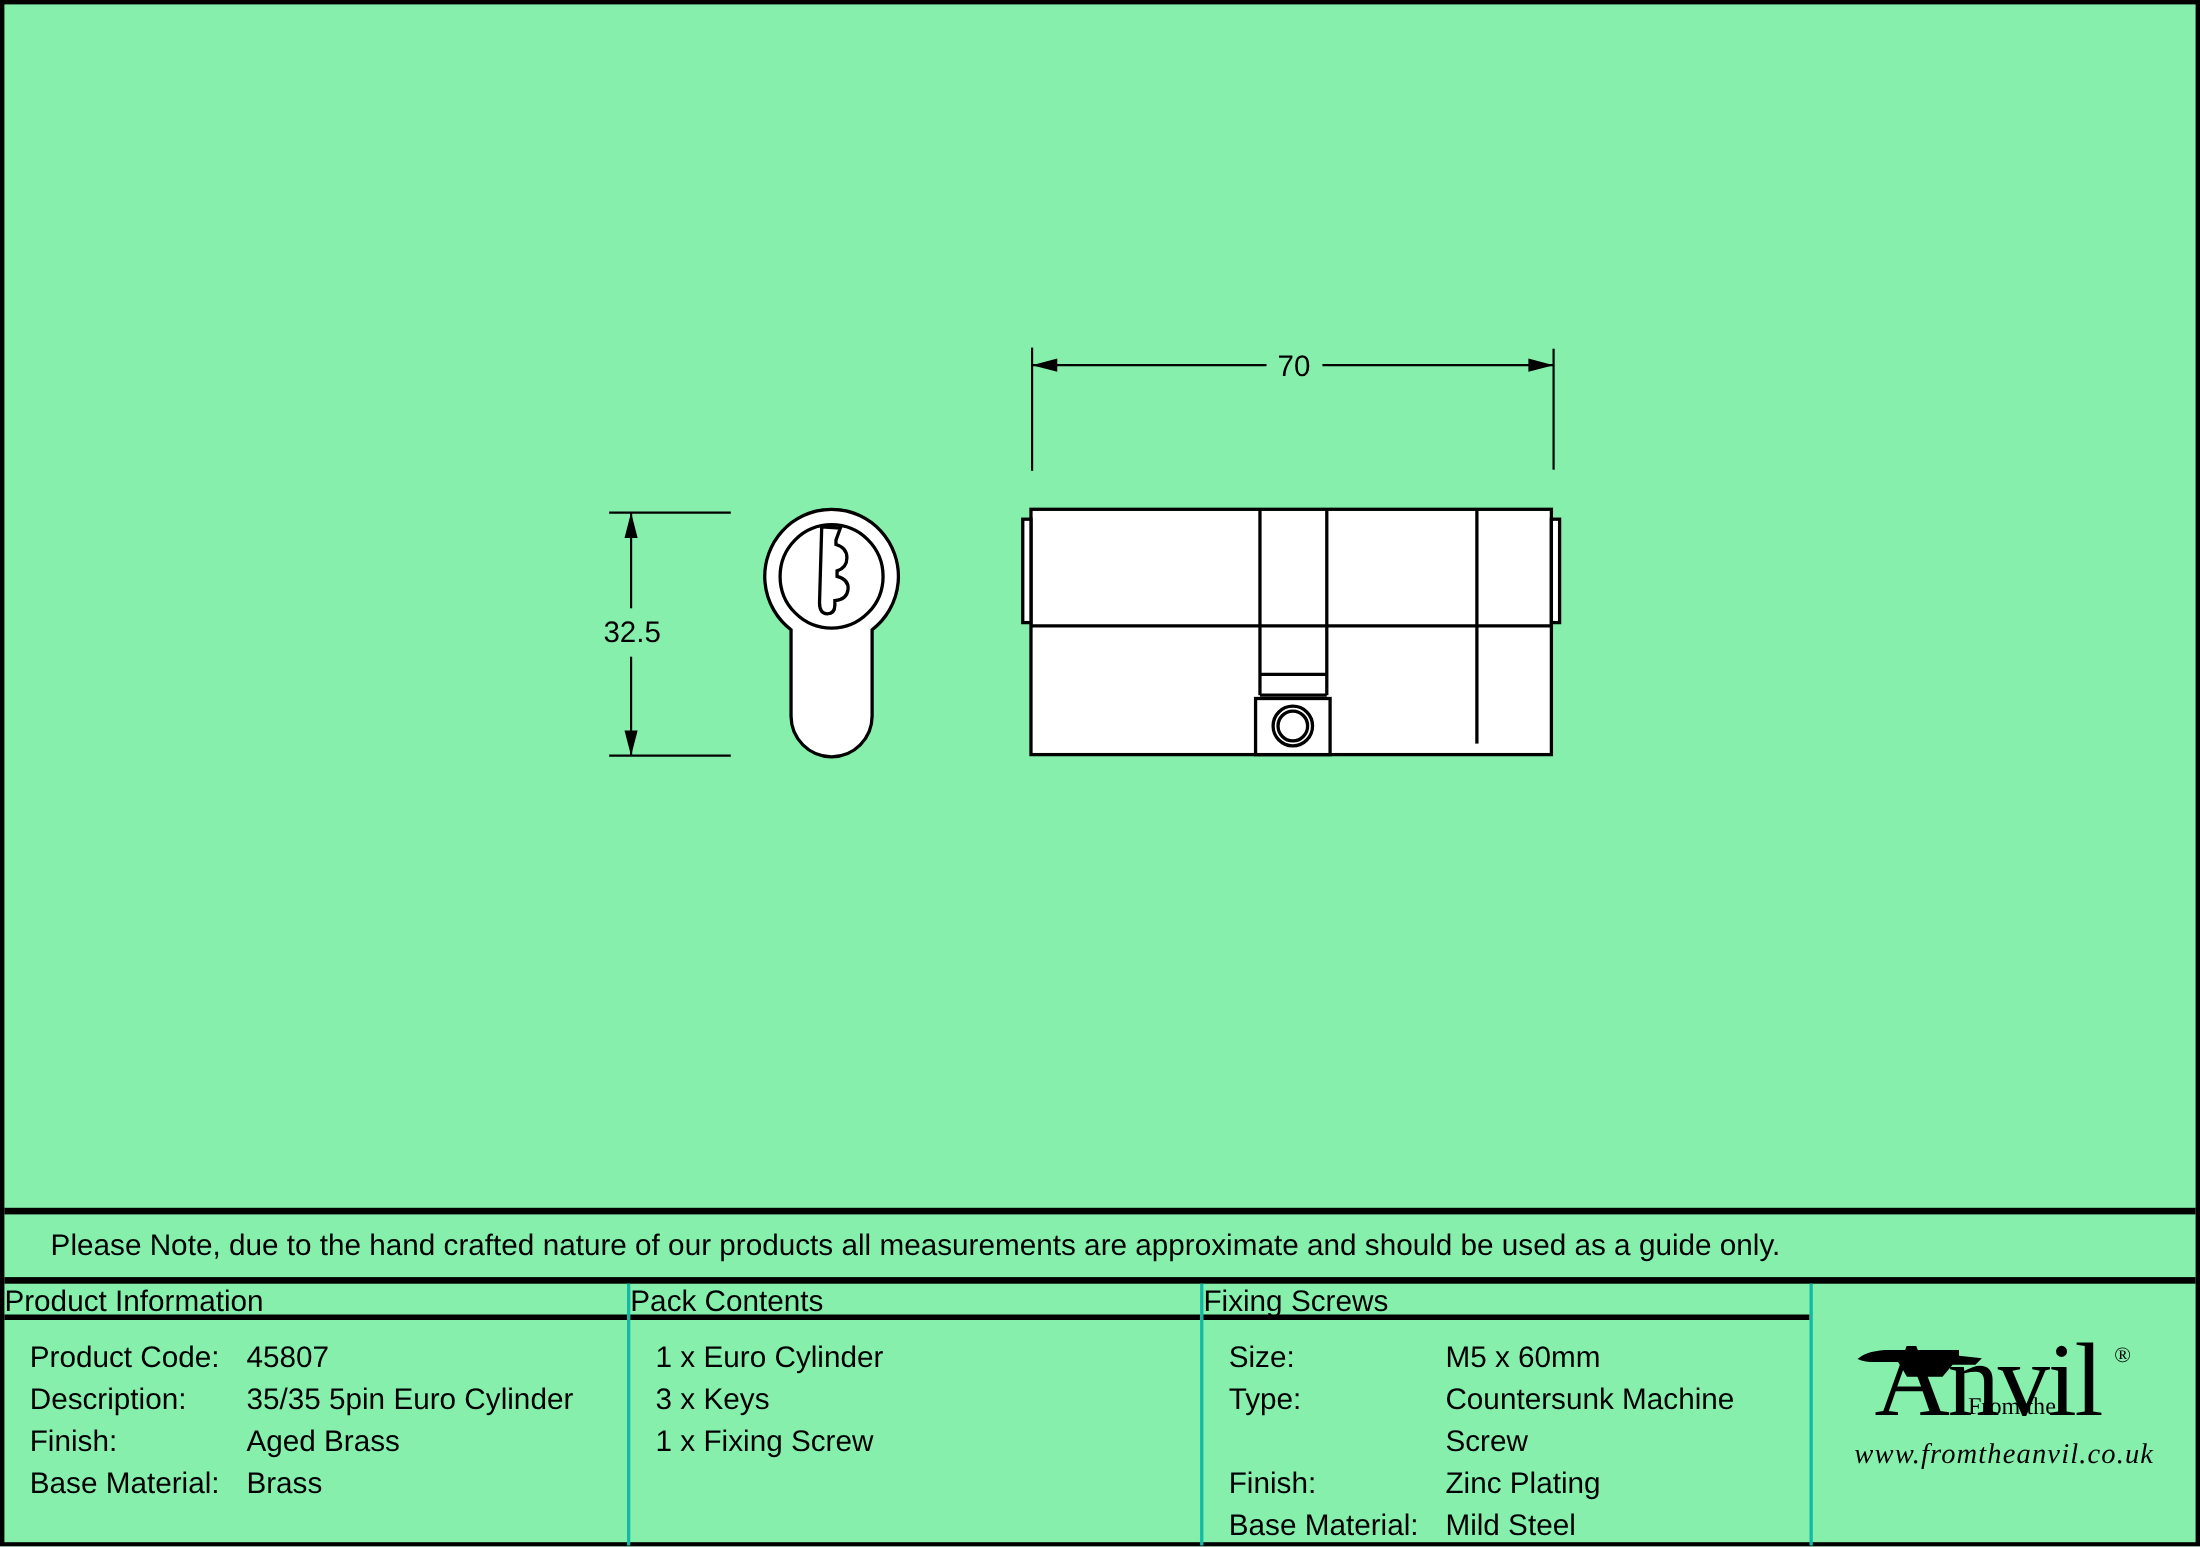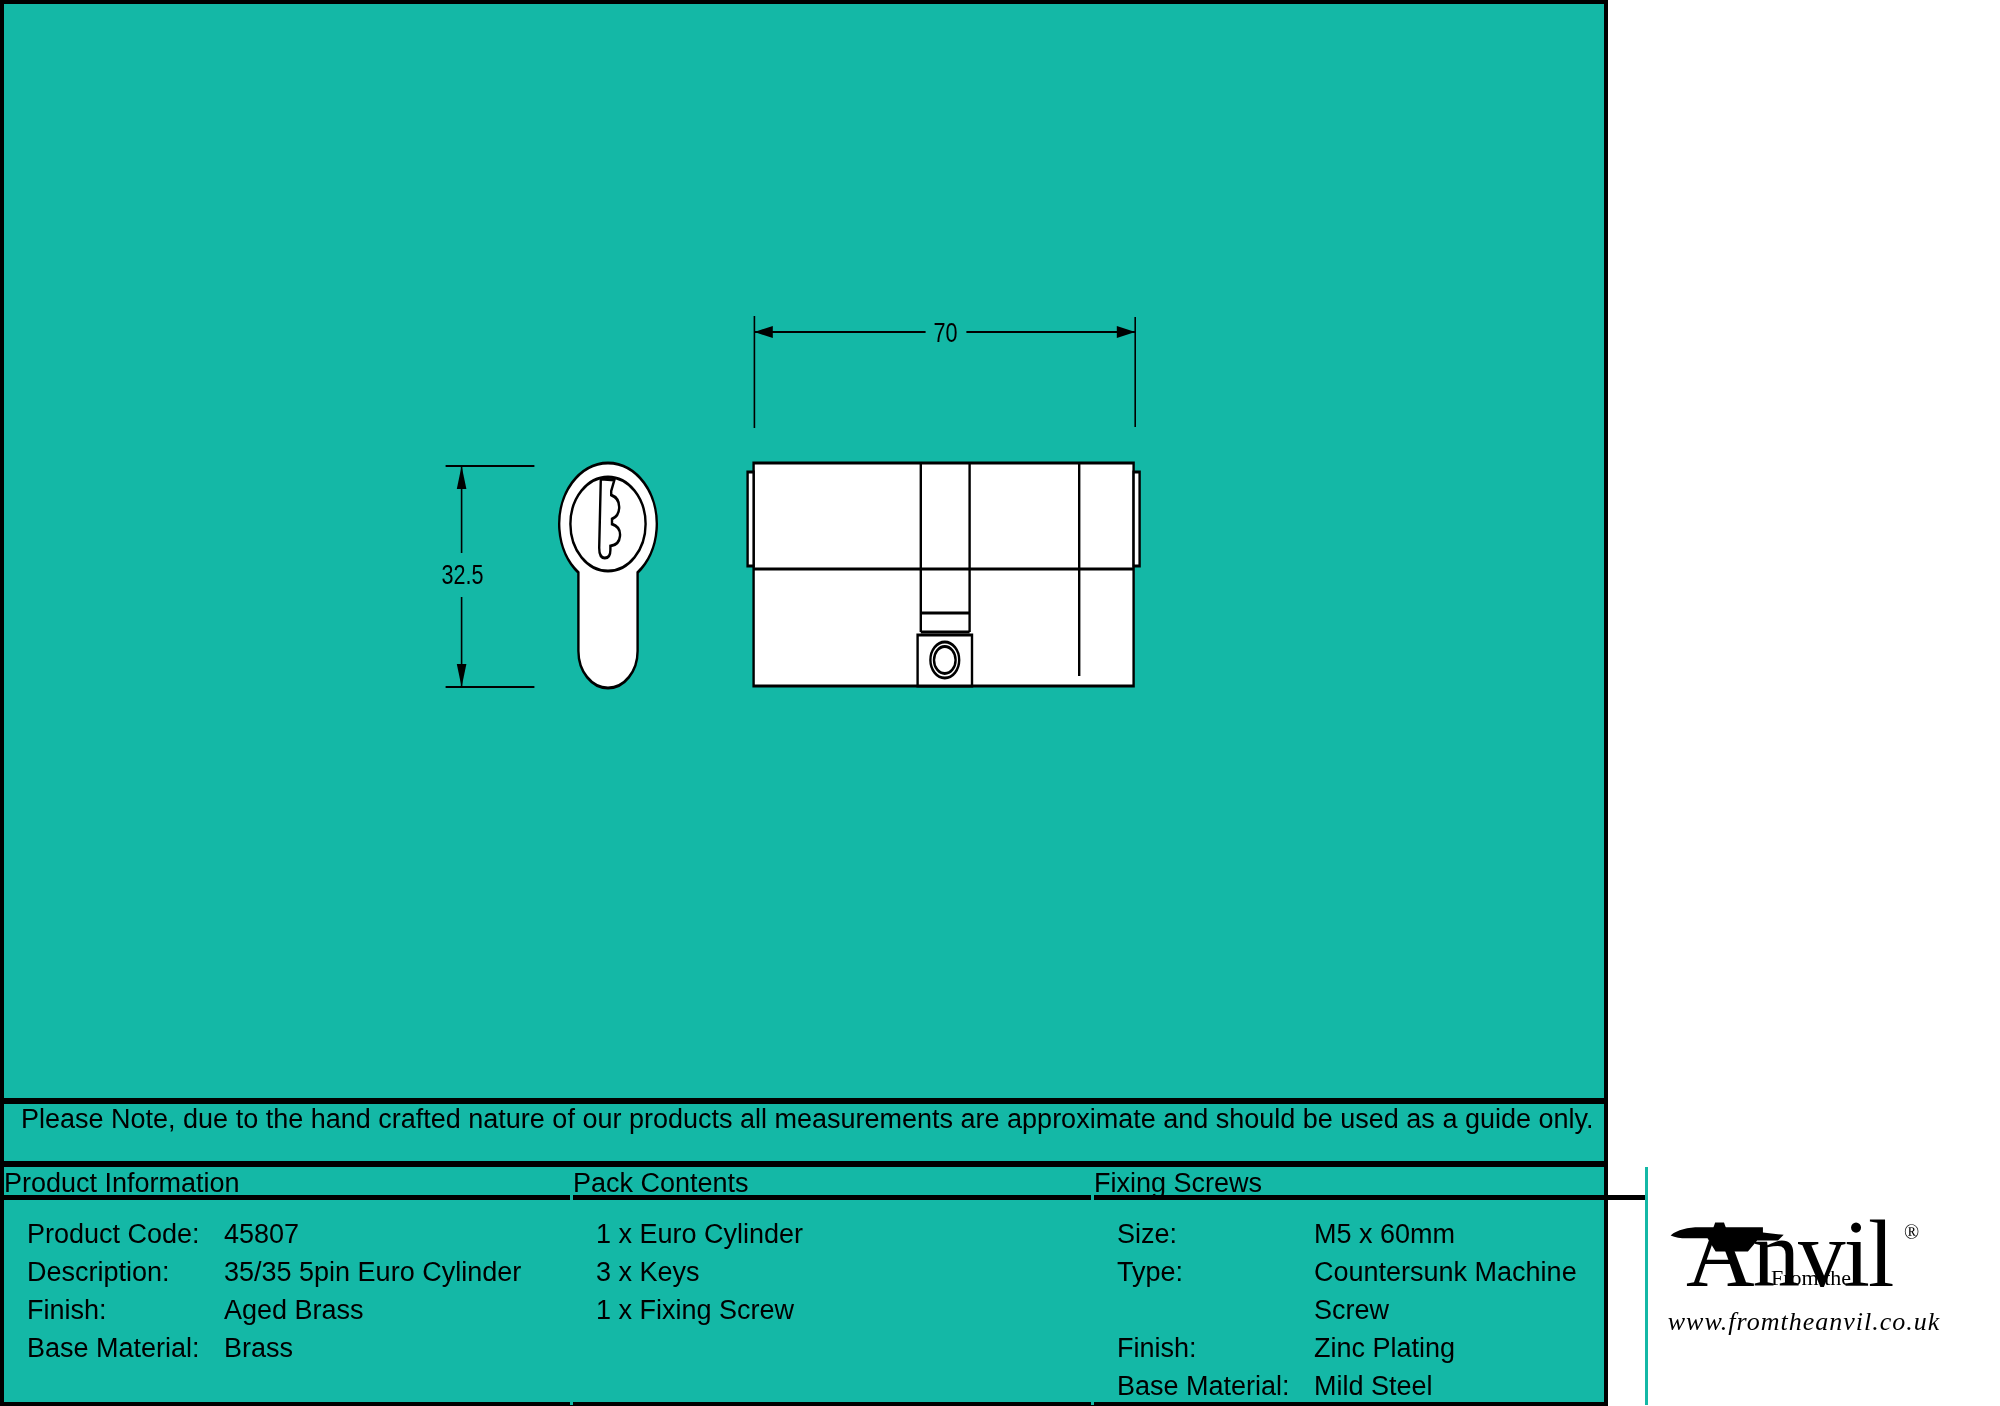--- a/index.html
+++ b/index.html
@@ -1,34 +1,34 @@
 <!DOCTYPE html>
 <html><head>
 <meta charset="utf-8">
 <style>
   * { margin:0; padding:0; box-sizing:border-box; }
   html,body { background:#fff; }
   body { font-family:"Liberation Sans", sans-serif; color:#000; }
 
   .sheet {
-    position:relative; width:1608px; height:1406px;
-    background:#14b8a6; border:4px solid #000;
+    position:relative; width:2000px; height:1406px;
+    background:#86efac; border:4px solid #000;
     display:flex; flex-direction:column;
   }
 
   
   .drawing-area { position:relative; width:100%; height:1094px; flex:0 0 auto; }
   .drawing-area svg { display:block; width:100%; height:100%; }
   .dim-label { font-family:"Liberation Sans", sans-serif; font-size:27px; fill:#000; }
 
   
   .note-row {
     flex:0 0 auto; height:69px;
     border-top:6px solid #000; border-bottom:6px solid #000;
-    display:flex; align-items:flex-start; padding-left:17px;
+    display:flex; align-items:center; padding-left:42px;
     font-size:27px;
   }
 
   
   .info-grid {
     flex:1 1 auto; display:grid;
     grid-template-columns:566px 521px 554px 1fr;
   }
   .col { display:flex; flex-direction:column; }
   .col + .col { border-left:3px solid #14b8a6; }

